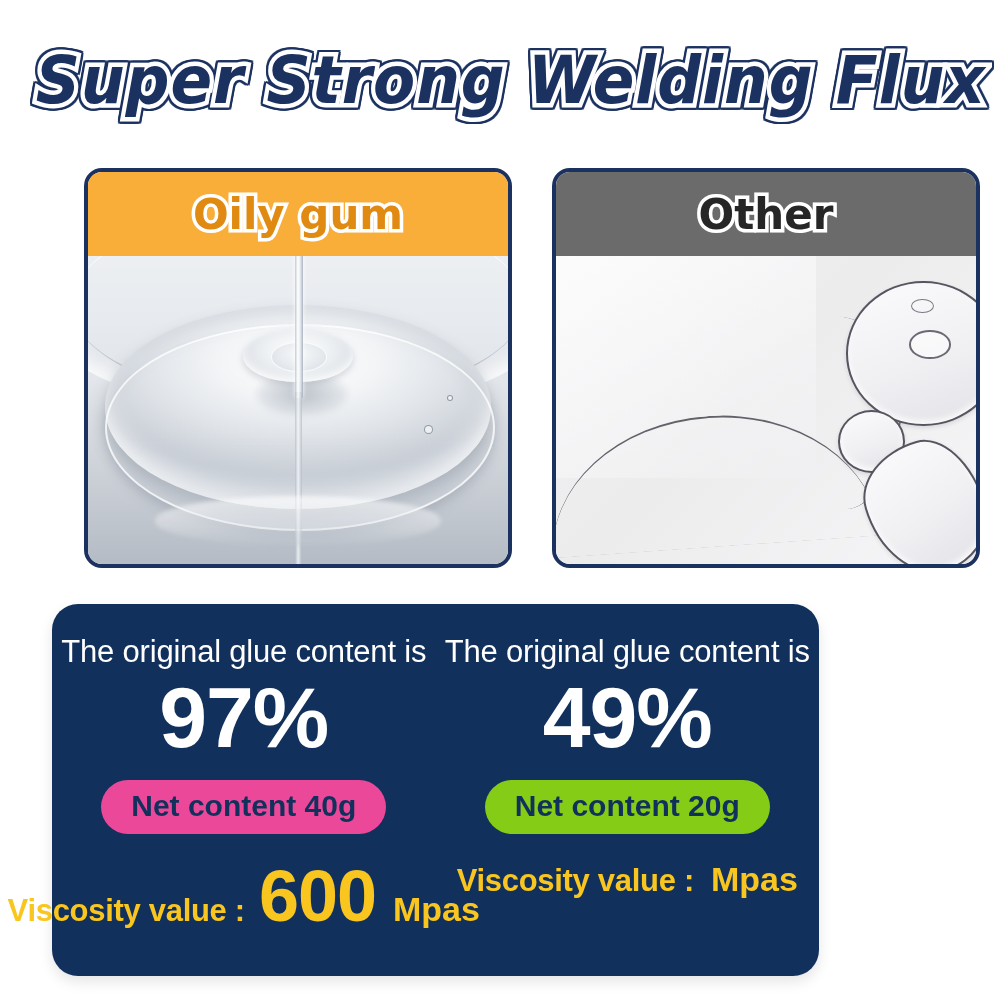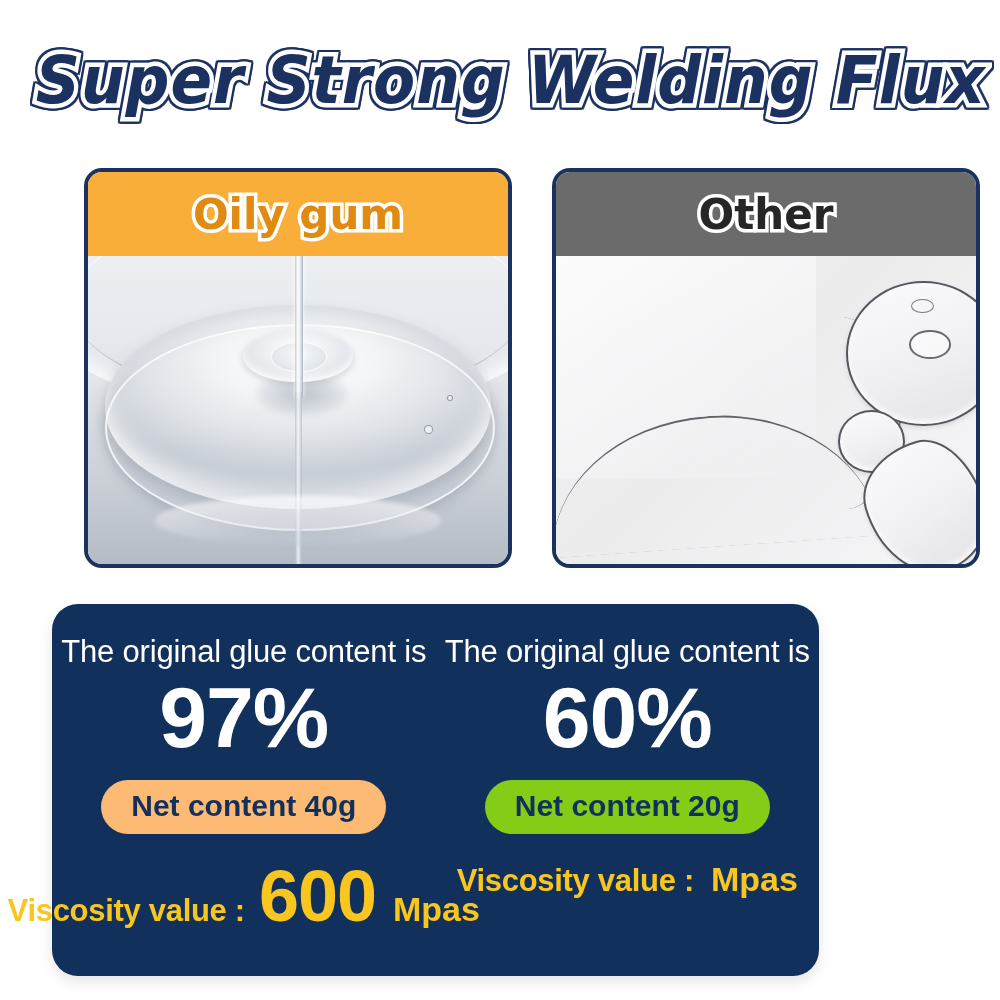--- a/index.html
+++ b/index.html
@@ -345,21 +345,21 @@
   }
   .pill {
     margin-top: 18px;
     padding: 9px 30px 11px;
     border-radius: 999px;
     font-size: 30px;
     font-weight: bold;
     color: #12305c;
     white-space: nowrap;
   }
-  .pill.yellow { background: #fdba74; }
+  .pill.yellow { background: #ec4899; }
   .pill.light  { background: #84cc16; }
 
   .viscosity {
     margin-top: 26px;
     display: flex;
     align-items: baseline;
     justify-content: center;
     color: #f8c61e;
     white-space: nowrap;
   }
@@ -441,21 +441,21 @@
     <div class="pill yellow">Net content 40g</div>
     <div class="viscosity">
       <span class="viscosity-label">Viscosity value :</span>
       <span class="viscosity-value">600</span>
       <span class="viscosity-unit">Mpas</span>
     </div>
   </div>
 
   <div class="stats-col">
     <div class="stat-caption">The original glue content is</div>
-    <div class="stat-percent">60%</div>
+    <div class="stat-percent">49%</div>
     <div class="pill light">Net content 20g</div>
     <div class="viscosity">
       <span class="viscosity-label">Viscosity value :</span>
       <span class="viscosity-unit">Mpas</span>
     </div>
   </div>
 
 </div>
 
 </body></html>

